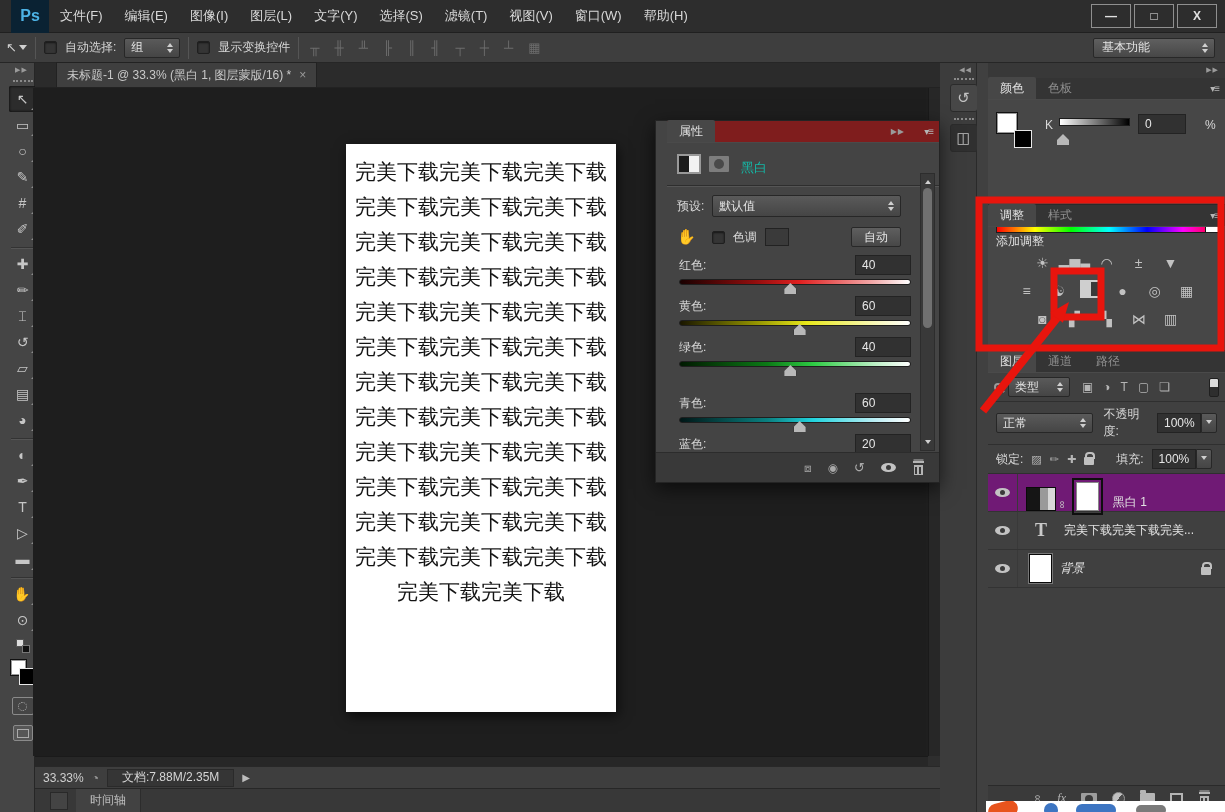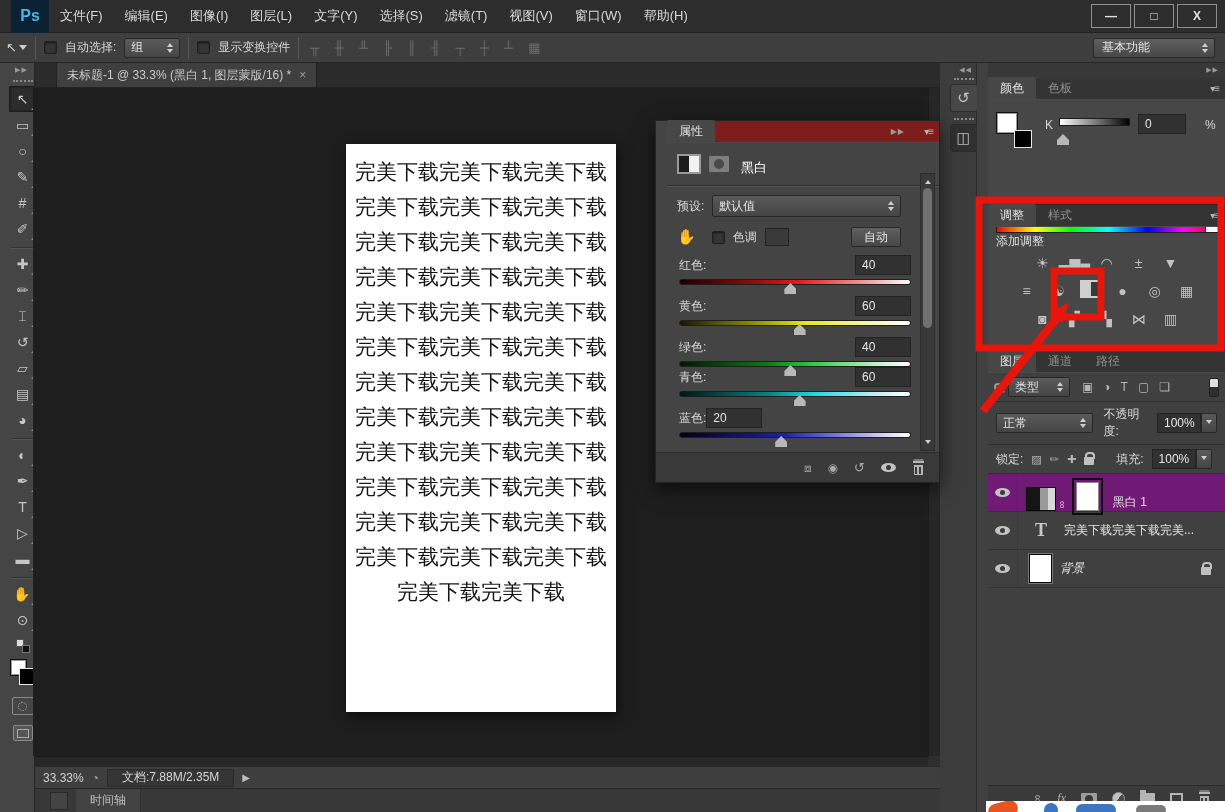--- a/index.html
+++ b/index.html
@@ -545,21 +545,21 @@
 
   <div class="abs props">
     <div class="ptabbar">
       <div class="ptab active">属性</div>
       <span class="abs" style="right:34px;top:6px;color:#9a9a9a;font-size:8px;letter-spacing:1px;">▶▶</span>
       <div class="pmenu">▾≡</div>
     </div>
     <div class="row" style="padding:8px 10px;gap:8px;">
       <span class="bw-header-icn"></span>
       <span class="mask-header-icn"></span>
-      <span style="color:#ffffff;font-size:13px;margin-left:4px;margin-top:8px;">黑白</span>
+      <span style="color:#14b8a6;font-size:13px;margin-left:4px;margin-top:8px;">黑白</span>
     </div>
     <div class="divider"></div>
     <div class="row" style="padding:8px 10px 4px;gap:8px;">
       <span style="color:#d8d8d8;">预设:</span>
       <div class="dd" style="flex:1;margin-right:28px;height:22px;">
         <span>默认值</span>
         <span class="ud">
             <i class="tri-u"></i>
             <i class="tri-d"></i>
           </span>
@@ -591,21 +591,21 @@
           <div class="row" style="justify-content:space-between;margin-bottom:4px;">
             <span class="sl-label">黄色:</span>
             <div class="vb" style="width:56px;">
               <span>60</span>
             </div>
           </div>
           <div class="sl-track ch-yellow">
             <span class="thumb" style="left: calc(52% - 6px);"></span>
           </div>
         </div>
-        <div style="margin-bottom:0;">
+        <div style="margin-bottom:26px;">
           <div class="row" style="justify-content:space-between;margin-bottom:4px;">
             <span class="sl-label">绿色:</span>
             <div class="vb" style="width:56px;">
               <span>40</span>
             </div>
           </div>
           <div class="sl-track ch-green">
             <span class="thumb" style="left: calc(48% - 6px);"></span>
           </div>
         </div>
@@ -614,21 +614,21 @@
             <span class="sl-label">青色:</span>
             <div class="vb" style="width:56px;">
               <span>60</span>
             </div>
           </div>
           <div class="sl-track ch-cyan">
             <span class="thumb" style="left: calc(52% - 6px);"></span>
           </div>
         </div>
         <div style="margin-bottom:11px;">
-          <div class="row" style="justify-content:flex-start;margin-bottom:4px;">
+          <div class="row" style="justify-content:space-between;margin-bottom:4px;">
             <span class="sl-label">蓝色:</span>
             <div class="vb" style="width:56px;">
               <span>20</span>
             </div>
           </div>
           <div class="sl-track ch-blue">
             <span class="thumb" style="left: calc(44% - 6px);"></span>
           </div>
         </div>
       </div>

